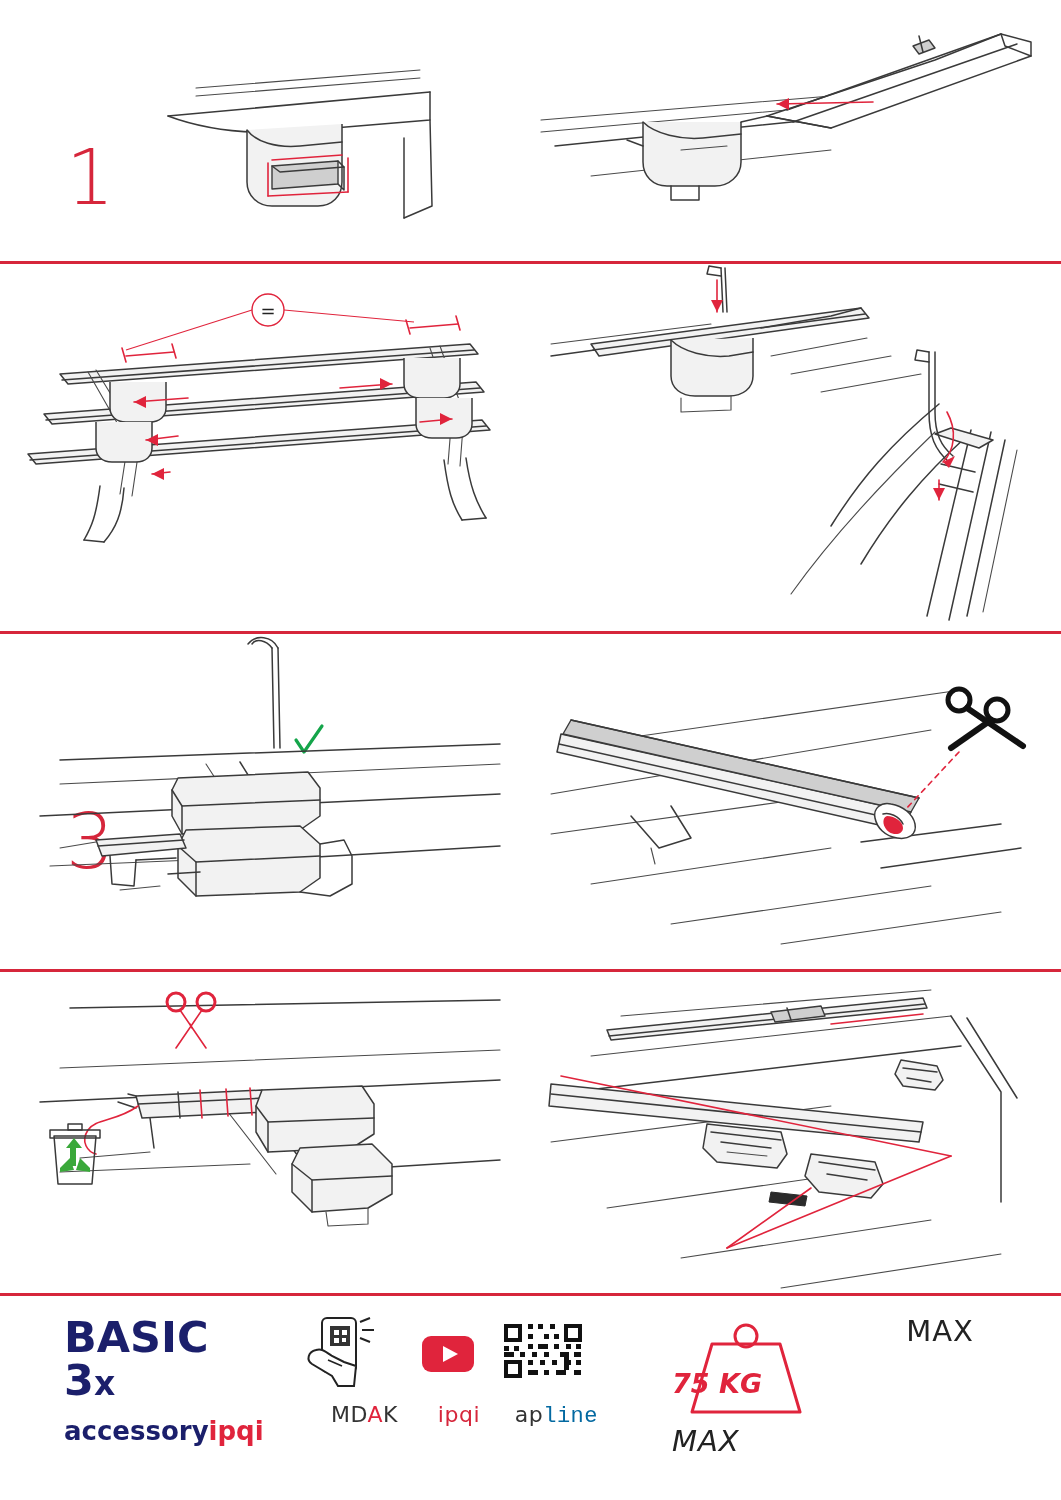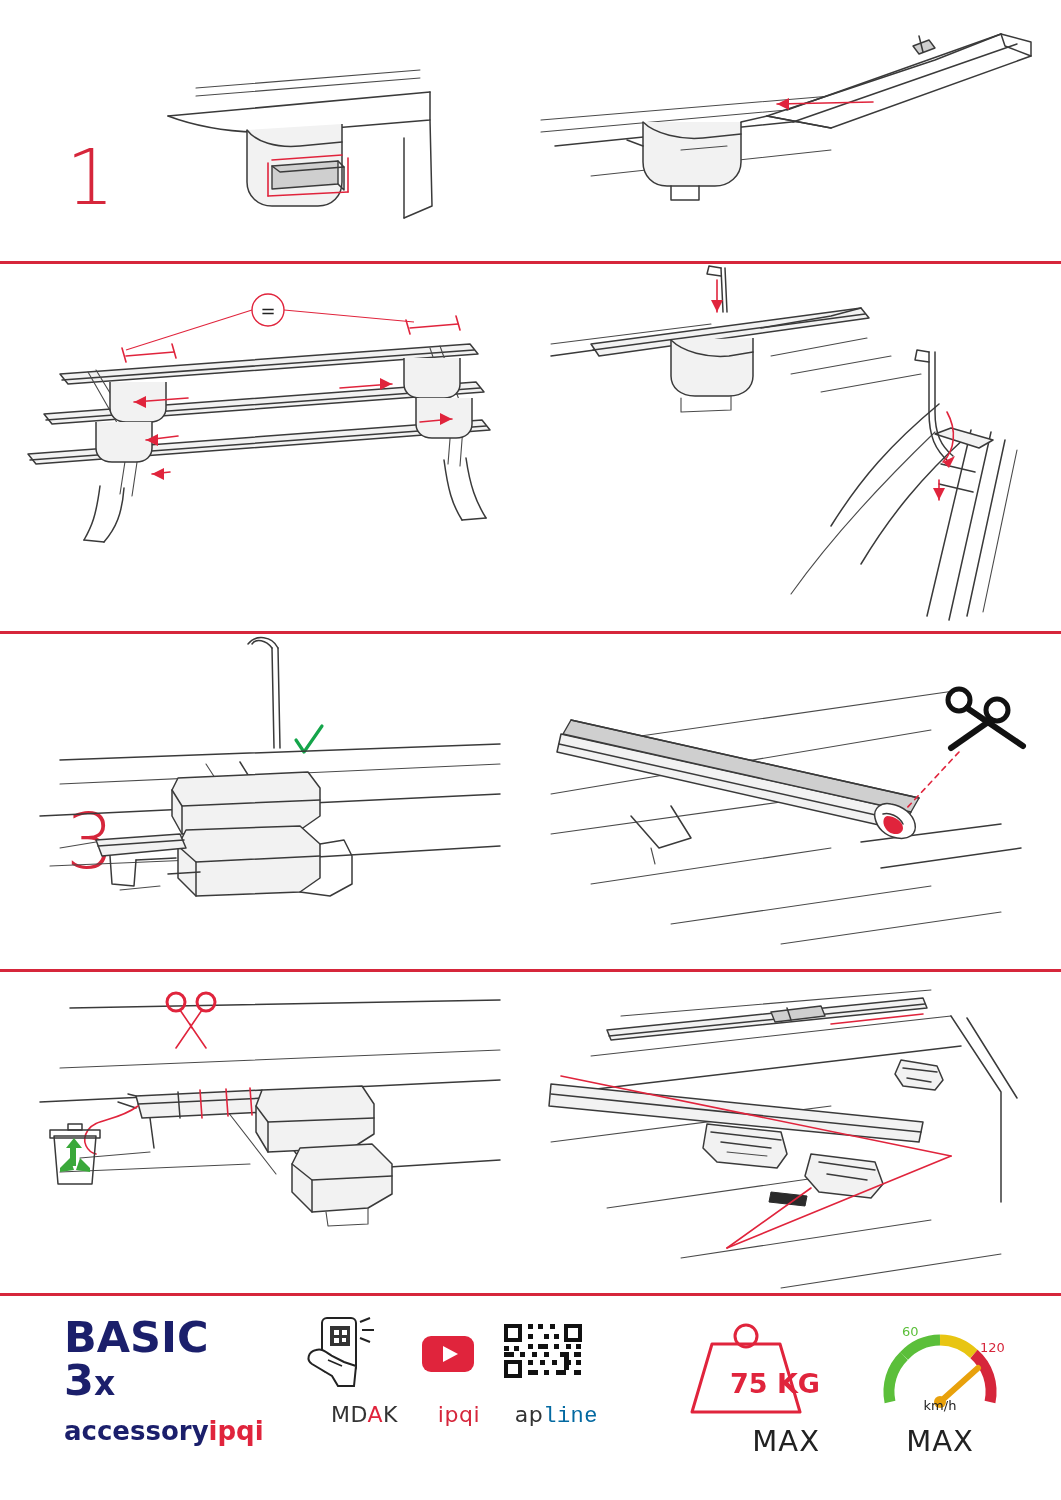--- a/index.html
+++ b/index.html
@@ -126,21 +126,22 @@
 
   .mdak .cap .v { color: #e0243c; }
   .apline .cap .line { color: #0369a1; font-family: Liberation Mono, monospace; }
   .ipqi .cap { color: #d6263b; }
 
   .weight-block {
     position: absolute;
     left: 672px;
     top: 14px;
     width: 148px;
-    text-align: right;
+    text-align: left;
+    font-style: italic;
   }
   .speed-block {
     position: absolute;
     left: 860px;
     top: 14px;
     width: 160px;
     text-align: center;
   }
   .max-cap {
     font-family: "DejaVu Sans", sans-serif;
@@ -589,31 +590,18 @@
         <svg width="148" height="110" viewBox="0 0 148 110">
           <path d="M40 34 L108 34 L128 102 L20 102 Z" fill="#ffffff" stroke="#e0243c" stroke-width="3" stroke-linejoin="round"></path>
           <circle cx="74" cy="26" r="11" fill="none" stroke="#e0243c" stroke-width="3"></circle>
         </svg>
         <div class="kg-text">75 KG</div>
       </div>
       <div class="max-cap">MAX</div>
     </div>
 
     <div class="speed-block">
-      <div style="position:relative; height:110px;">
-        <svg width="160" height="110" viewBox="0 0 160 110">
-          <path d="M30 92 A50 50 0 0 1 44 46" fill="none" stroke="#5bbf3a" stroke-width="11" stroke-linecap="butt"></path>
-          <path d="M44 46 A50 50 0 0 1 80 30" fill="none" stroke="#5bbf3a" stroke-width="11"></path>
-          <path d="M80 30 A50 50 0 0 1 114 44" fill="none" stroke="#e8c512" stroke-width="11"></path>
-          <path d="M114 44 A50 50 0 0 1 130 92" fill="none" stroke="#d6263b" stroke-width="11"></path>
-          <circle cx="80" cy="92" r="6" fill="#e8a10c"></circle>
-          <path d="M80 92 L118 58" stroke="#e8a10c" stroke-width="6" stroke-linecap="round"></path>
-          <text x="42" y="26" font-family="DejaVu Sans, sans-serif" font-size="13" fill="#5bbf3a">60</text>
-          <text x="120" y="42" font-family="DejaVu Sans, sans-serif" font-size="13" fill="#d6263b">120</text>
-        </svg>
-        <div class="kmh-text">km/h</div>
-      </div>
       <div class="max-cap">MAX</div>
     </div>
 
   </div>
 
 </div>
 
 </body></html>

